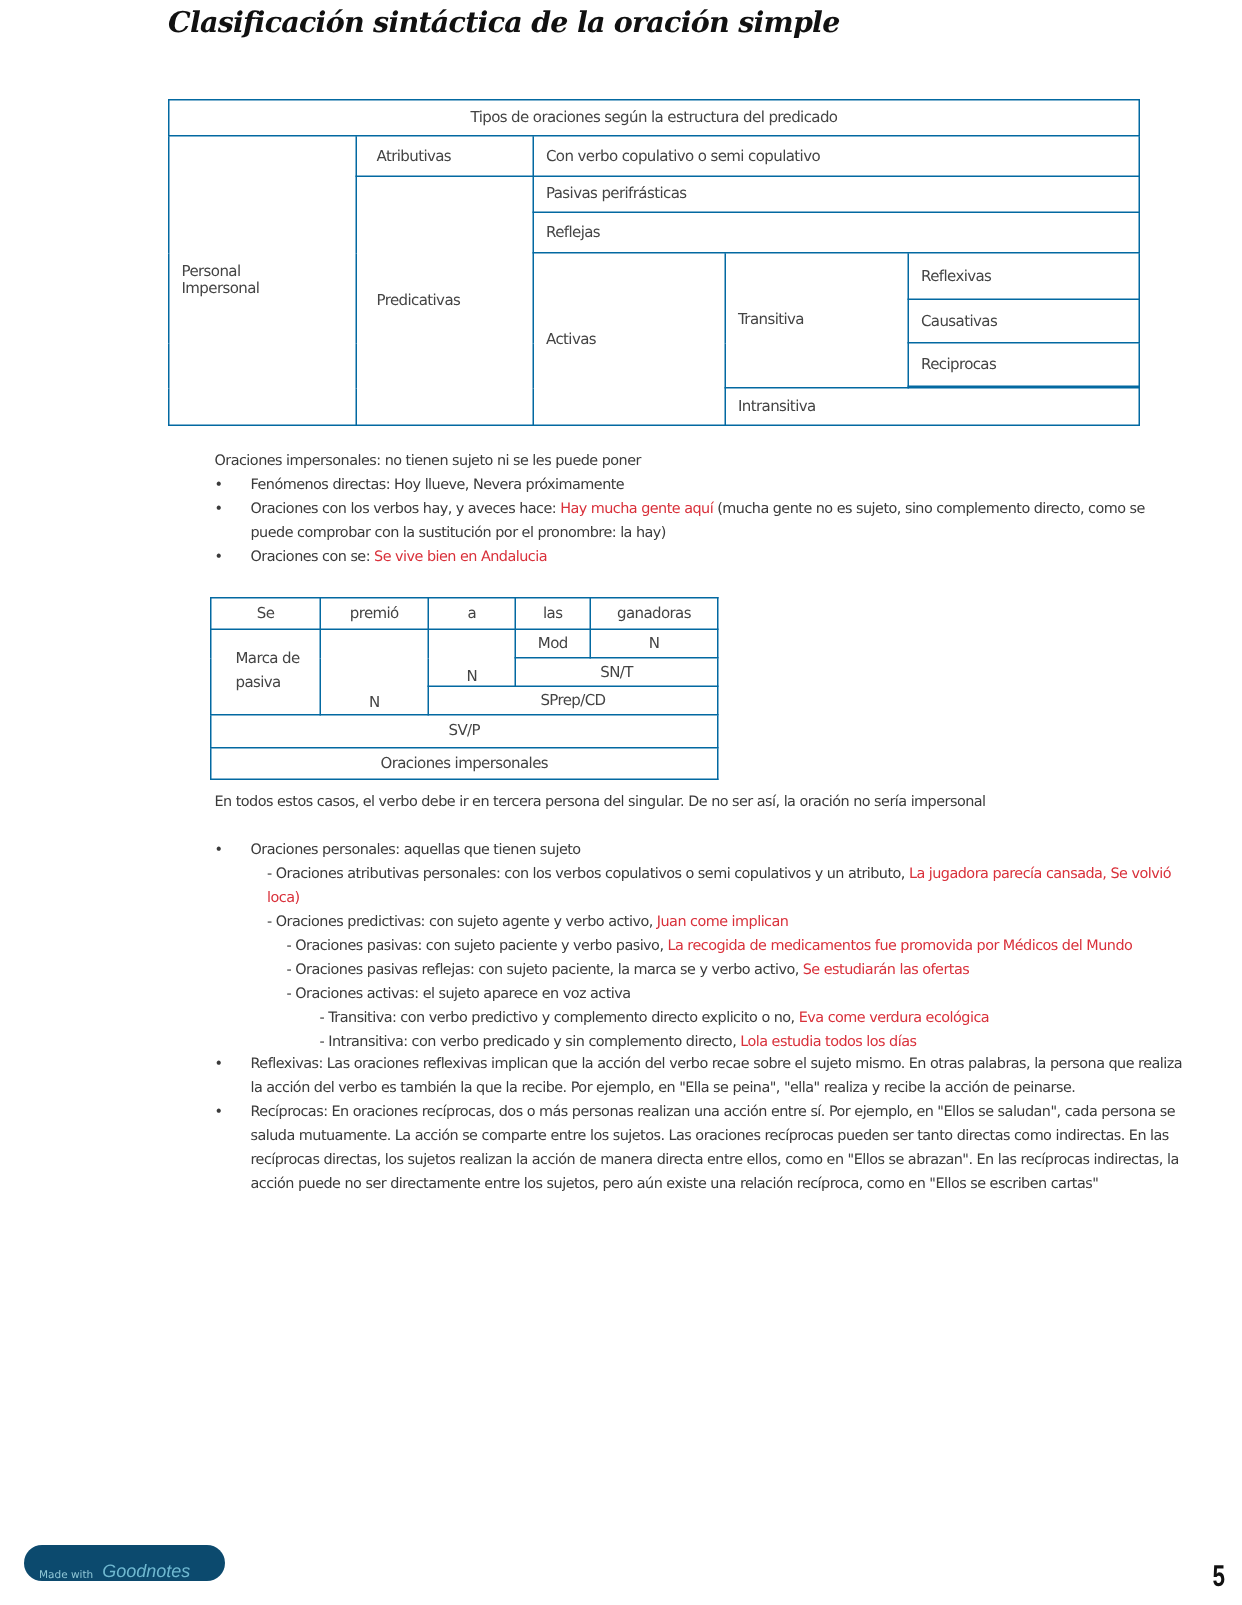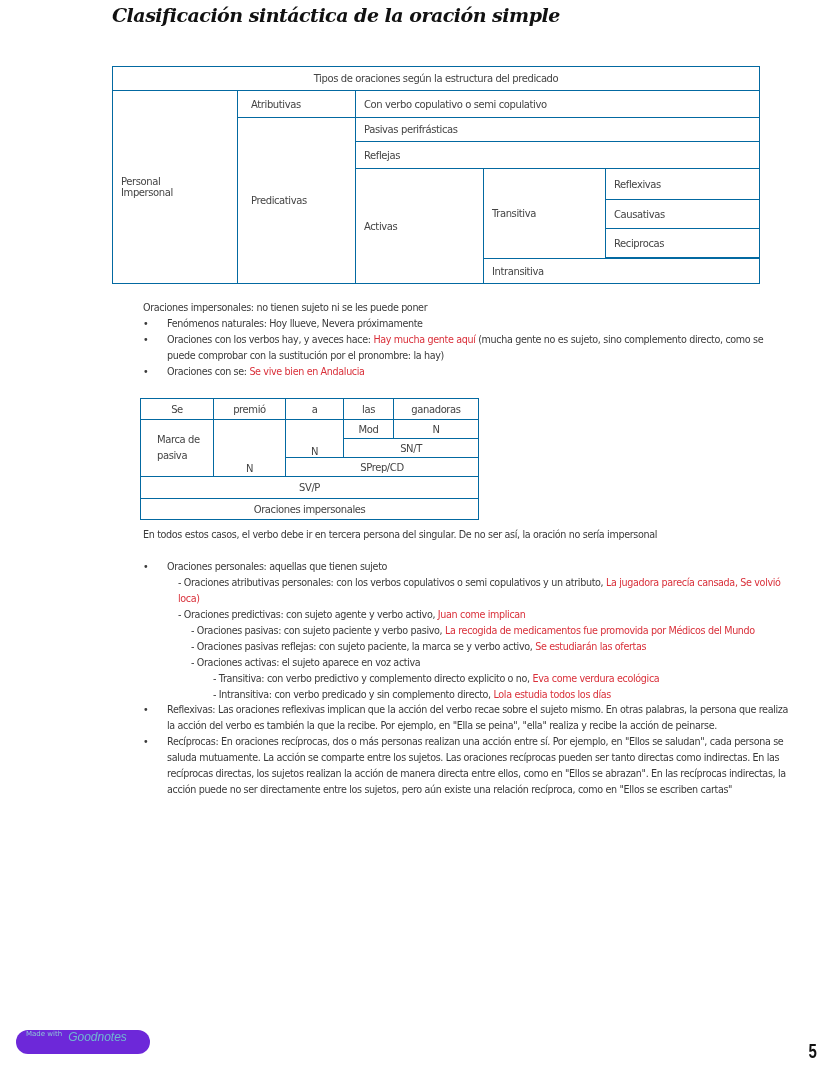--- a/index.html
+++ b/index.html
@@ -25,22 +25,22 @@
       font-size: 9.6px; line-height: 16px; letter-spacing: -0.35px; color: #3a3a3a; margin-left: 35px;
     }
     .red { color: #d9303a; }
     .bullet-row { position: relative; padding-left: 24px; }
     .bullet-row .dot { position: absolute; left: 0; top: 0; }
     .indent1 { padding-left: 35px; }
     .indent2 { padding-left: 48px; }
     .indent3 { padding-left: 70px; }
     .badge {
       position: absolute; left: 16px; top: 1030px; width: 134px; height: 24px;
-      background: #6d28d9; border-radius: 12px;
-      display: flex; align-items: flex-start; padding-left: 10px; gap: 6px;
+      background: #0c4a6e; border-radius: 12px;
+      display: flex; align-items: flex-end; padding-left: 10px; gap: 6px;
     }
     .badge .small { font-size: 7px; color: #8fc6d6; }
     .badge .brand { font-size: 12px; color: #6fb8d0; font-family: "Liberation Sans", sans-serif; font-style: italic; }
     .page-num {
       position: absolute; right: 10px; top: 1040px;
       font-size: 20px; font-weight: bold; color: #111; font-family: "Liberation Sans", sans-serif;
       transform: scaleX(0.75);
     }
   </style>
 </head>
@@ -85,21 +85,21 @@
   <tr style="height:25px">
     <td colspan="2">Intransitiva</td>
   </tr>
 </tbody>
   </table>
 
 <div class="text-block" style="top:300px;">
   <div>Oraciones impersonales: no tienen sujeto ni se les puede poner</div>
   <div class="bullet-row">
     <span class="dot">•</span>
-    <span>Fenómenos naturales: Hoy llueve, Nevera próximamente</span>
+    <span>Fenómenos directas: Hoy llueve, Nevera próximamente</span>
   </div>
   <div class="bullet-row">
     <span class="dot">•</span>
     <span>Oraciones con los verbos hay, y aveces hace: </span><span class="red">Hay mucha gente aquí</span><span> (mucha gente no es sujeto, sino complemento directo, como se puede comprobar con la sustitución por el pronombre: la hay)</span>
   </div>
   <div class="bullet-row">
     <span class="dot">•</span>
     <span>Oraciones con se: </span><span class="red">Se vive bien en Andalucia</span>
   </div>
 </div>

